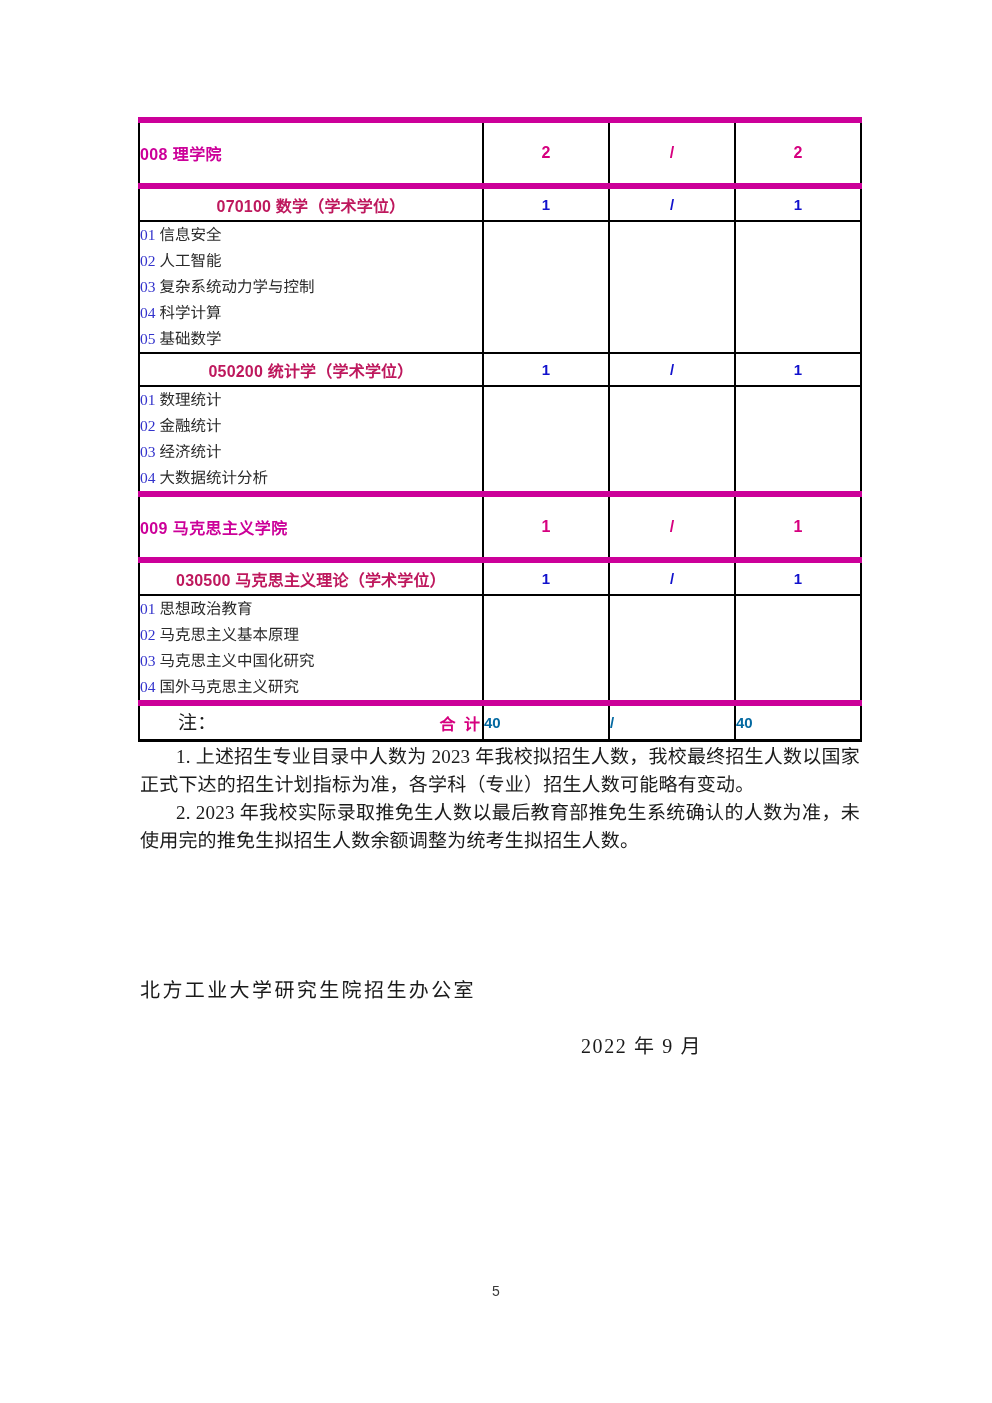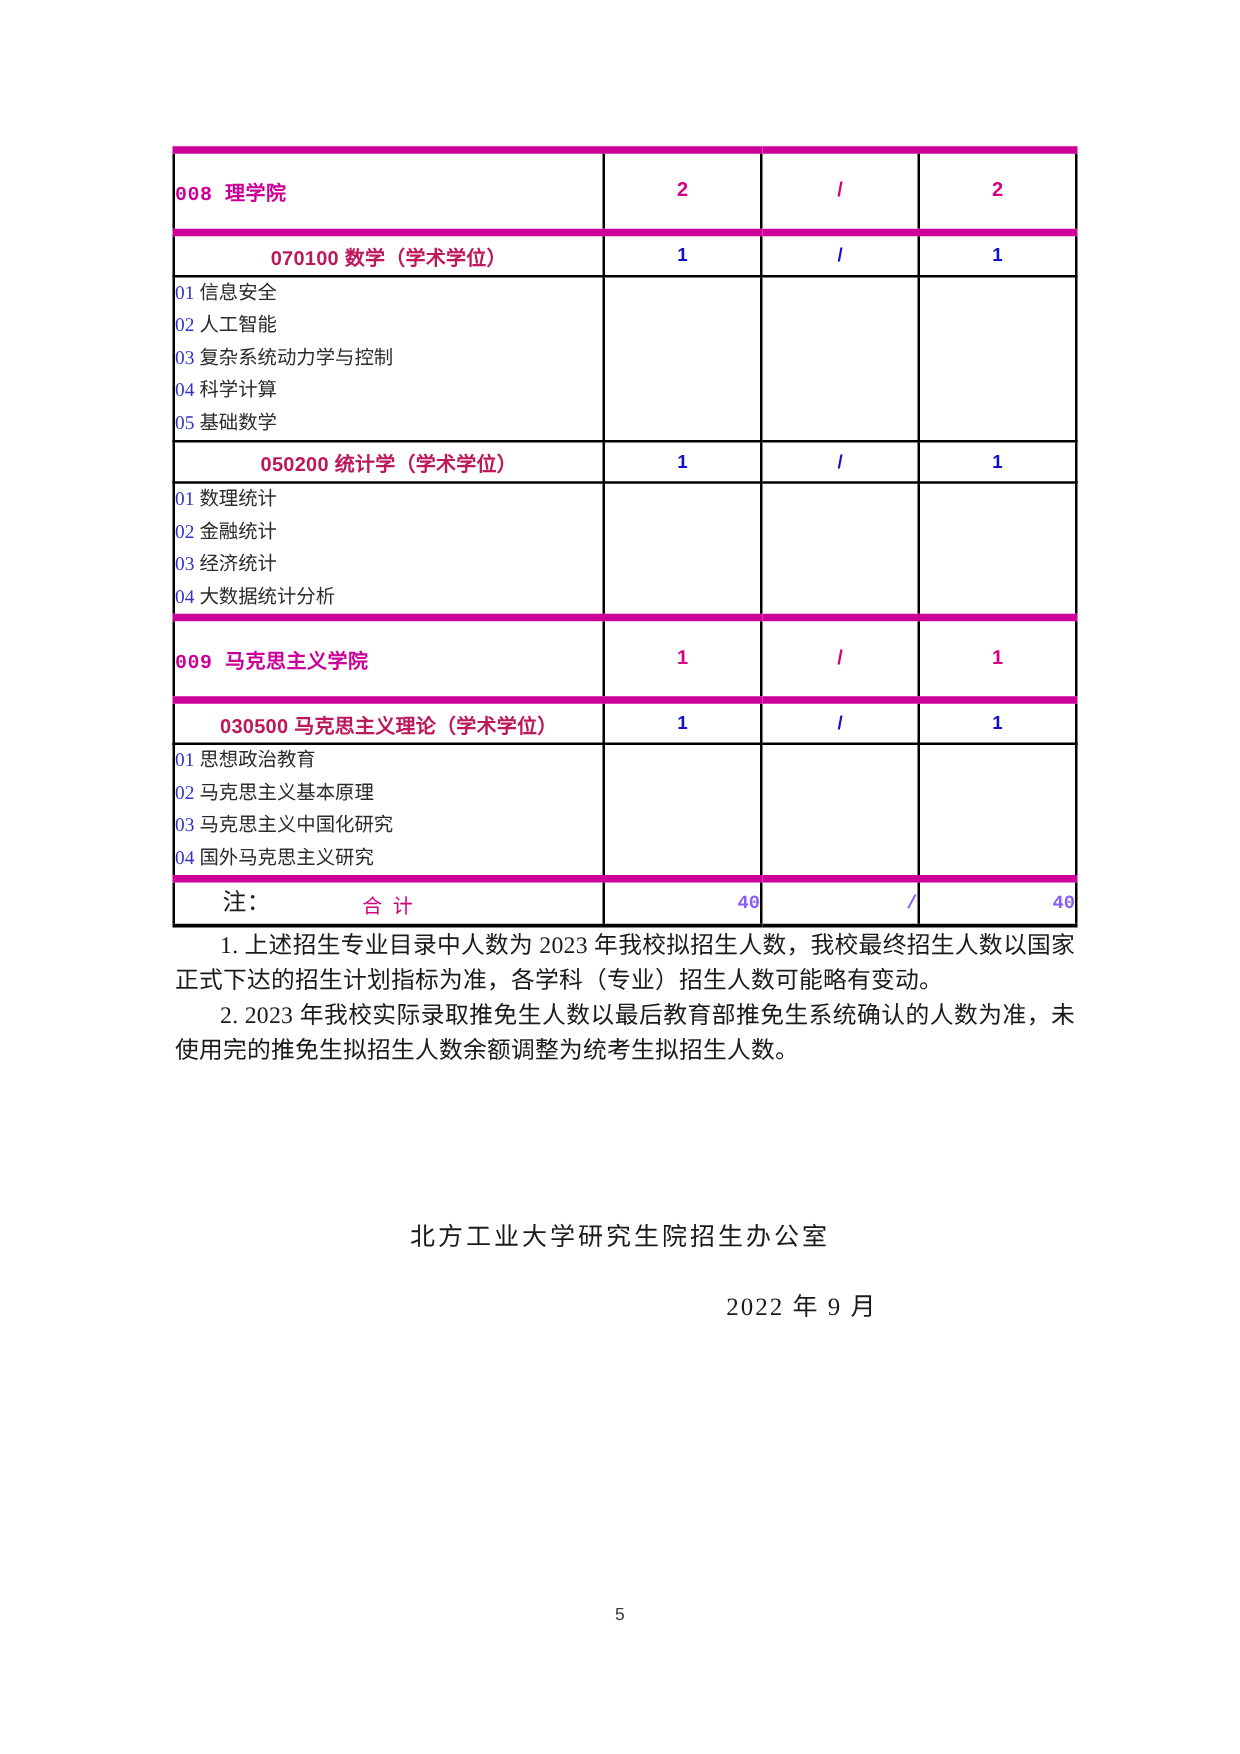--- a/index.html
+++ b/index.html
@@ -53,21 +53,21 @@
   .rule-magenta-top > td    { border-top: 6px solid #CC0099; }
   .rule-magenta-bottom > td { border-bottom: 6px solid #CC0099; }
   .rule-black-bottom > td   { border-bottom: 2px solid #000000; }
   .rule-thickblack-bottom > td { border-bottom: 3px solid #000000; }
 
   
   tr.college td {
     height: 60px;
   }
   .college-name {
-    font-family: Liberation Mono, monospace;
+    font-family: Liberation Sans, sans-serif;
     font-weight: bold;
     font-size: 16px;
     color: #CC0099;
     padding-left: 14px;
     text-align: left;
     letter-spacing: 0.4px;
   }
   .college-num {
     font-family: "Liberation Sans", "DejaVu Sans", sans-serif;
     font-weight: bold;
@@ -113,32 +113,32 @@
   .dir-line .dir-no {
     color: #3333CC;
     font-family: "Liberation Serif", "DejaVu Serif", serif;
     margin-right: 4px;
   }
 
   
   tr.total td { height: 33px; }
   .total-label {
     font-family: "Liberation Sans", "DejaVu Sans", sans-serif;
-    font-weight: normal;
+    font-weight: bold;
     font-size: 16px;
     color: #D6007F;
-    text-align: center;
+    text-align: right;
     letter-spacing: 2px;
   }
   .total-num {
-    font-family: Liberation Mono, monospace;
+    font-family: Liberation Sans, sans-serif;
     font-weight: bold;
     font-size: 15px;
-    color: #8b5cf6;
-    text-align: right;
+    color: #0369a1;
+    text-align: left;
   }
 
   
   .notes {
     position: absolute;
     left: 140px;
     top: 703px;
     width: 720px;
   }
   .note-head {
@@ -161,21 +161,21 @@
   
   .sign {
     position: absolute;
     left: 140px;
     top: 962px;
     width: 720px;
   }
   .sign-org {
     font-size: 20px;
     line-height: 56px;
-    text-align: center;
+    text-align: left;
     padding-right: 8px;
     letter-spacing: 2.4px;
     color: #1a1a1a;
   }
   .sign-date {
     font-size: 20px;
     line-height: 56px;
     text-align: right;
     padding-right: 158px;
     letter-spacing: 1.6px;

